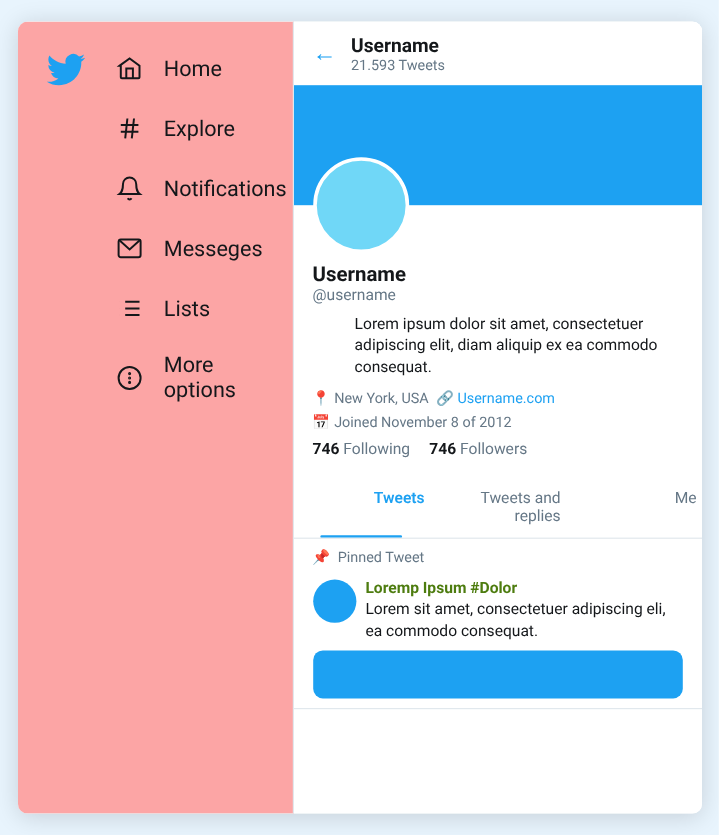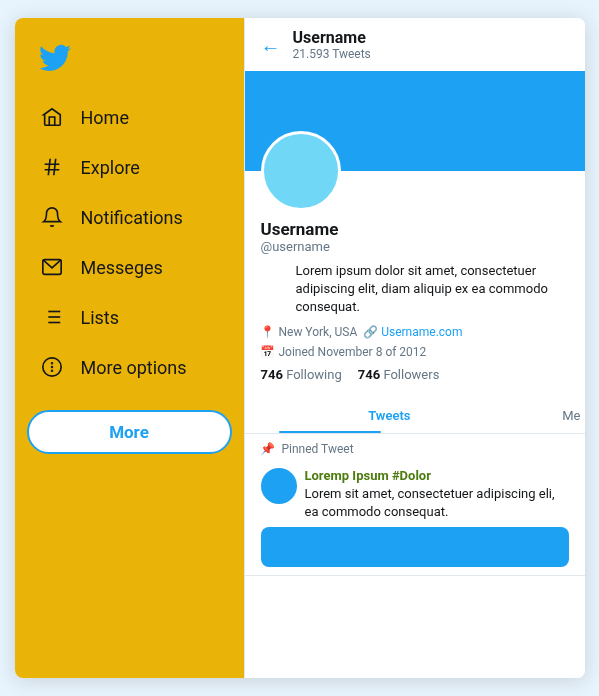--- a/index.html
+++ b/index.html
@@ -19,25 +19,26 @@
       background: white;
       display: flex;
       border-radius: 8px;
       overflow: hidden;
       box-shadow: 0 2px 20px rgba(0,0,0,0.15);
     }
     
     .sidebar {
       width: 230px;
       min-width: 230px;
-      background: #eab308;
-      display: flex;
-      flex-direction: column;
+      background: #fca5a5;
+      display: flex;
+      flex-direction: row;
       padding: 16px 12px;
       border-right: 1px solid #e1e8ed;
+      justify-content: space-between;
     }
     .sidebar-logo {
       padding: 8px 12px 16px 12px;
     }
     .twitter-bird {
       width: 32px;
       height: 32px;
       fill: #1da1f2;
     }
     .nav-item {
@@ -402,20 +403,21 @@
         </span>
       </div>
       <div class="profile-stats">
         <span><span class="stat-num">746</span> <span class="stat-label">Following</span></span>
         <span><span class="stat-num">746</span> <span class="stat-label">Followers</span></span>
       </div>
     </div>
 
     <div class="profile-tabs" id="profile-tabs">
         <div class="tab-item active">Tweets</div>
+        <div class="tab-item">Tweets and replies</div>
         <div class="tab-item">Me</div>
       </div>
 
     <div class="tweets-section">
       <div class="pinned-header">
         <span class="pin-icon">📌</span>
         <span>Pinned Tweet</span>
       </div>
       <div class="tweet-card">
         <div class="tweet-top">

